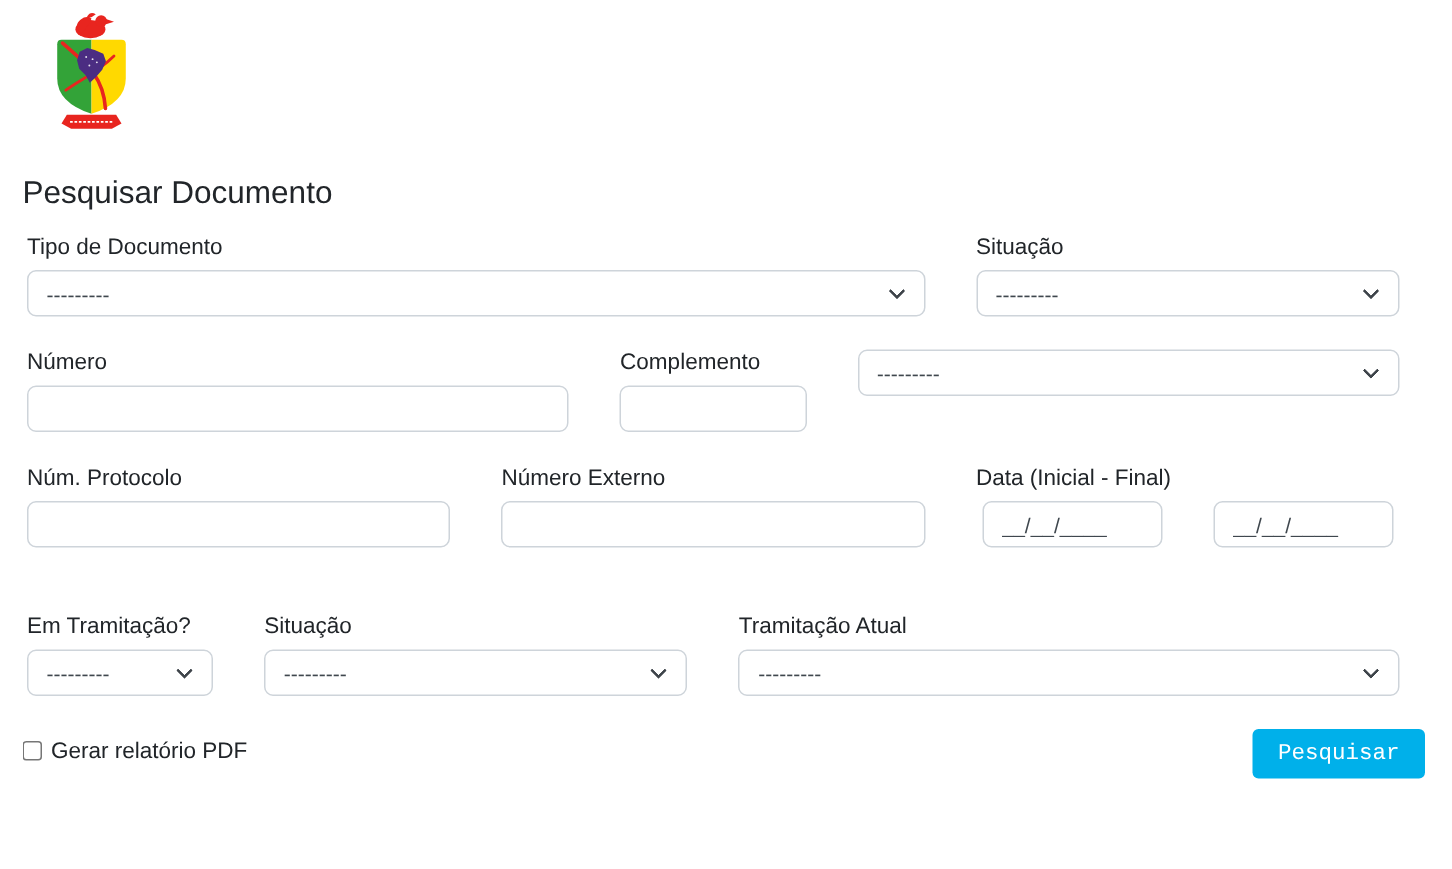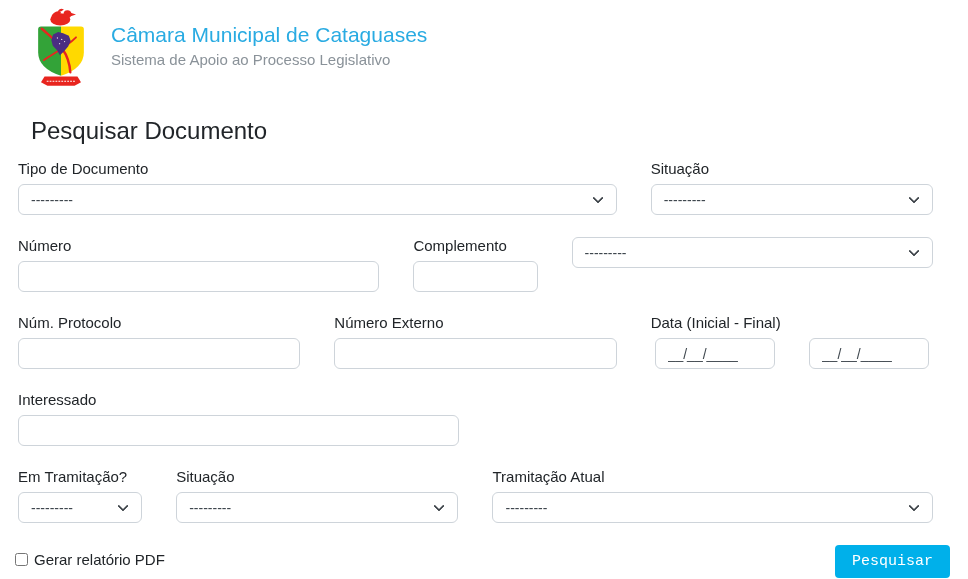--- a/index.html
+++ b/index.html
@@ -30,24 +30,24 @@
   .app-subtitle {
     font-size: 15px;
     line-height: 1.35;
     color: #8A9299;
     margin-top: 2px;
   }
 
   
   .container { width: 950px; margin: 0; padding: 0 0 0 1px; }
   .page-title {
-    font-size: 24px;
+    font-size: 21px;
     font-weight: 400;
     color: #212529;
-    margin: 29px 0 15px 30px;
+    margin: 29px 0 15px 14px;
   }
   .row { display: flex; flex-wrap: nowrap; margin-bottom: 22px; }
   .col { padding: 0 17px; }
   .col-2 { width: 16.6667%; }
   .col-4 { width: 33.3333%; }
   .col-5 { width: 41.6667%; }
   .col-6 { width: 50%; }
   .col-8 { width: 66.6667%; }
   .subrow { display: flex; margin: 0 -13px; }
 
@@ -151,24 +151,20 @@
         <circle cx="45" cy="42" r="0.9"></circle>
         <circle cx="51" cy="44" r="0.9"></circle>
         <circle cx="48" cy="50" r="0.9"></circle>
         <circle cx="55" cy="47" r="0.9"></circle>
       </g>
 
       <path d="M27 96 L73 96 L78 104 L69 109 L31 109 L22 104 Z" fill="#E8251F"></path>
       <path d="M30 102.5 H70" stroke="#ffffff" stroke-width="1.6" stroke-dasharray="2.5 1.6" fill="none"></path>
     </svg>
   </div>
-  <div class="header-text">
-    <div class="app-title">Câmara Municipal de Cataguases</div>
-    <div class="app-subtitle">Sistema de Apoio ao Processo Legislativo</div>
-  </div>
 </header>
 
 <main class="container">
   <h1 class="page-title">Pesquisar Documento</h1>
 
   <form>
 
     <div class="row">
       <div class="col col-8">
         <label class="form-label">Tipo de Documento</label>
@@ -225,24 +221,20 @@
             <input type="text" class="form-control" value="__/__/____" style="">
           </div>
           <div class="col col-6">
             <input type="text" class="form-control" value="__/__/____" style="">
           </div>
         </div>
       </div>
     </div>
 
     <div class="row">
-      <div class="col col-6">
-        <label class="form-label">Interessado</label>
-        <input type="text" class="form-control" value="" style="">
-      </div>
     </div>
 
     <div class="row">
       <div class="col col-2">
         <label class="form-label">Em Tramitação?</label>
         <div class="select-wrap">
           <select class="form-select">
             <option>---------</option>
           </select>
           <span class="chevron"></span>

